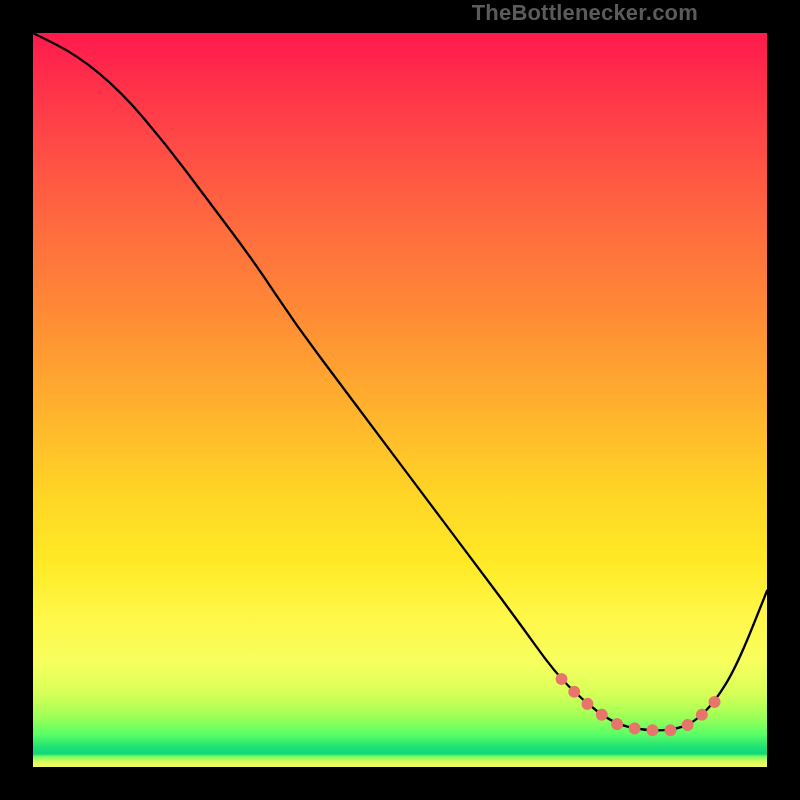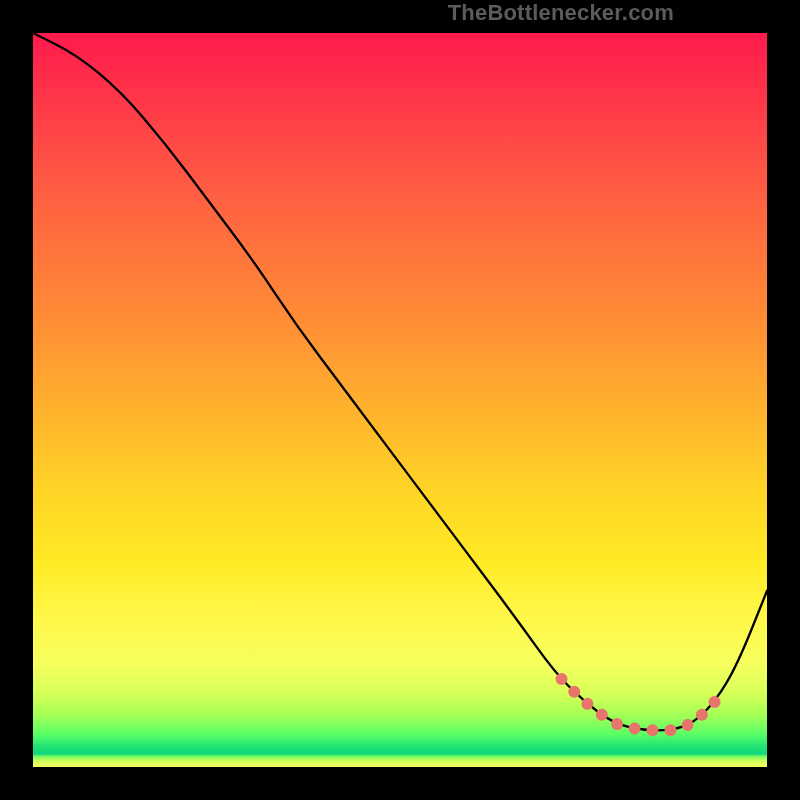--- a/index.html
+++ b/index.html
@@ -8,20 +8,21 @@
     width: 800px;
     height: 800px;
     background: #000;
     overflow: hidden;
   }
   .outer {
     position: relative;
     width: 680px;
     height: 800px;
     background: #000;
+    padding-left: 24px;
   }
   .plot-area {
     position: absolute;
     left: 33px;
     top: 33px;
     width: 734px;
     height: 734px;
     
     background: linear-gradient(
       to bottom,

